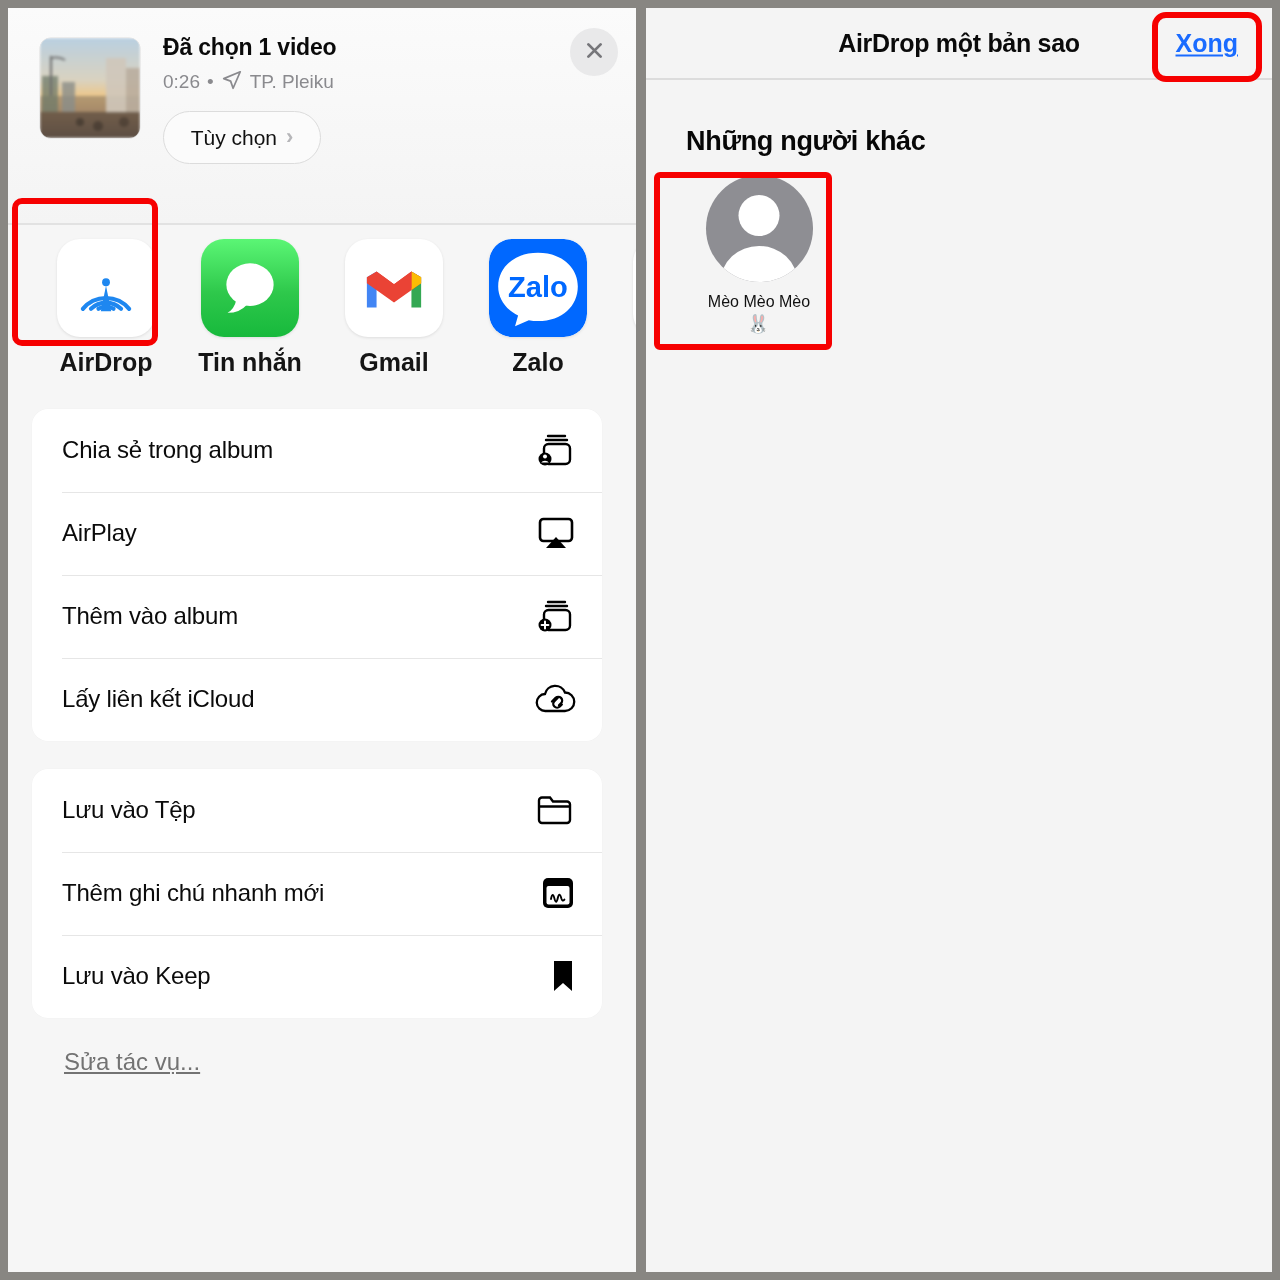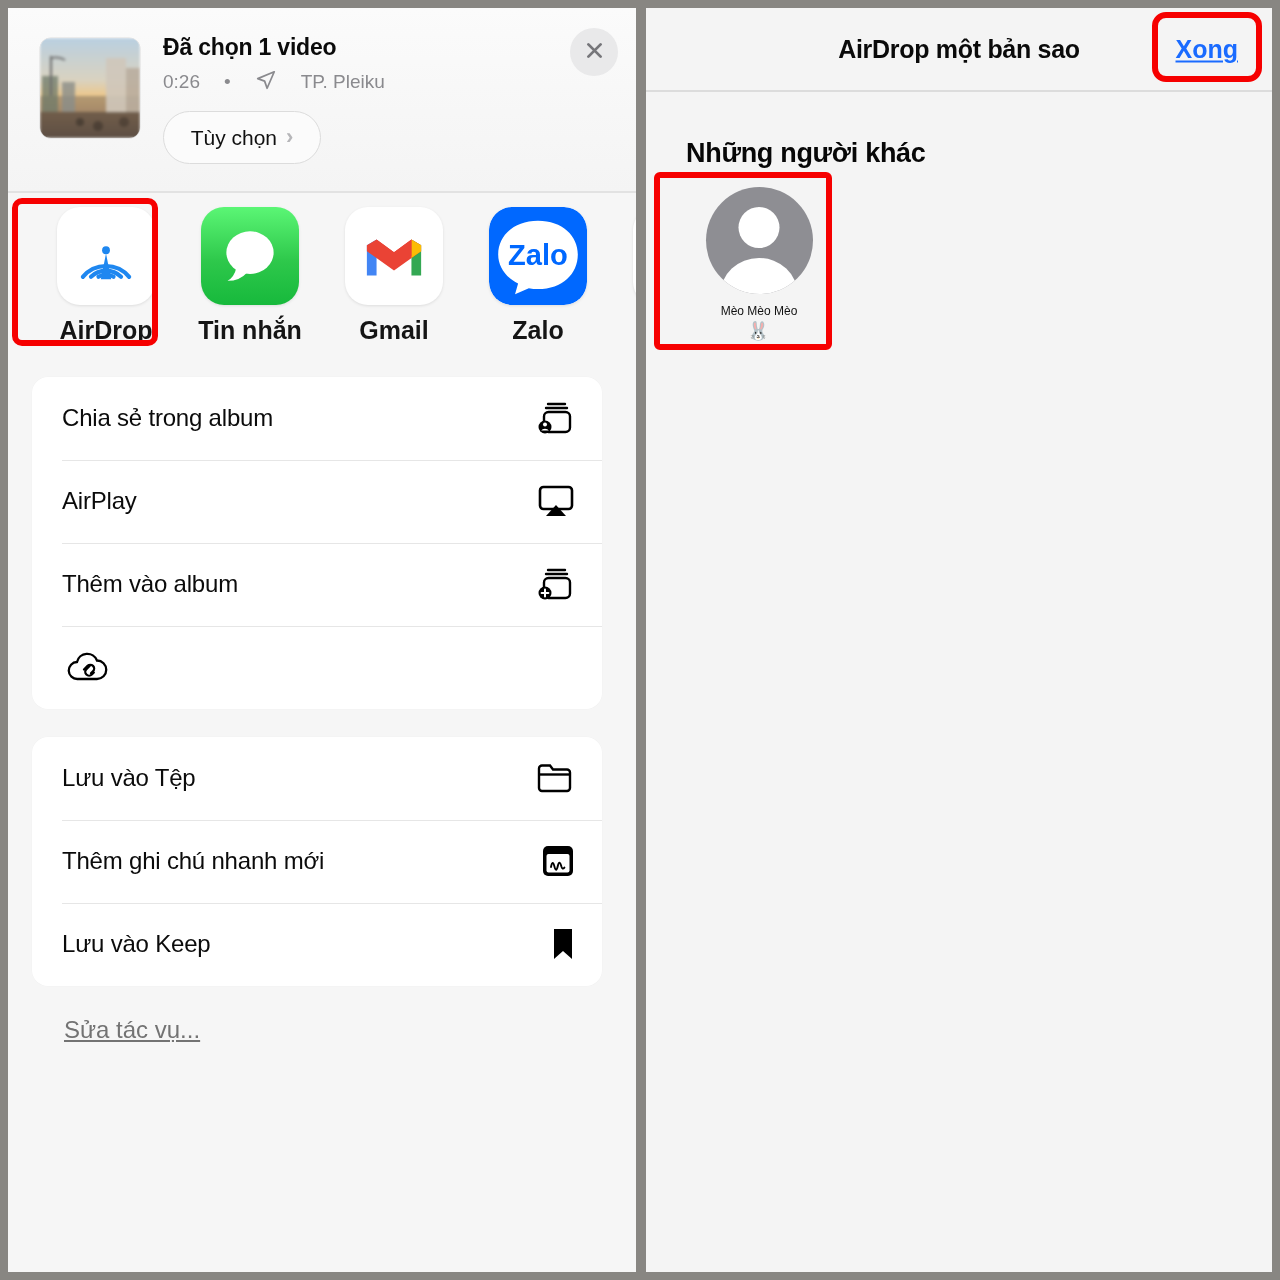--- a/index.html
+++ b/index.html
@@ -20,21 +20,21 @@
     position: absolute;
     left: 8px; top: 8px;
     width: 628px; height: 1264px;
     background: #f6f6f6;
     overflow: hidden;
   }
 
   
   .preview-row {
     position: relative;
-    height: 183px;
+    height: 215px;
     background: linear-gradient(180deg,#fbfbfb 0%, #f4f4f4 100%);
     padding: 28px 22px 0 28px;
   }
   .thumb {
     position: absolute;
     left: 32px; top: 30px;
     width: 100px; height: 100px;
     border-radius: 11px;
     overflow: hidden;
     box-shadow: 0 0 0 0.5px rgba(0,0,0,.12);
@@ -42,21 +42,21 @@
   .thumb svg { display:block; width:100%; height:100%; filter: blur(1.4px); }
 
   .preview-text { position: absolute; left: 155px; top: 26px; }
   .preview-title {
     font-size: 23px; font-weight: 700; color: #0a0a0a;
     letter-spacing: -.2px;
   }
   .preview-sub {
     margin-top: 7px;
     font-size: 19px; color: #8a8a8e;
-    display: flex; align-items: center; gap: 24px;
+    display: flex; align-items: center; gap: 7px;
   }
   .loc-arrow { display:inline-block; transform: translateY(1px); }
   .dot-sep { font-size: 19px; color:#8a8a8e; }
 
   .options-btn {
     position: absolute; left: 155px; top: 103px;
     height: 53px; min-width: 158px;
     border: 1.4px solid #dcdcdc;
     border-radius: 27px;
     background: #fbfbfb;
@@ -137,21 +137,21 @@
   
   #right-panel {
     position: absolute;
     left: 646px; top: 8px;
     width: 626px; height: 1264px;
     background: #f4f4f4;
     overflow: hidden;
   }
   .ad-header {
     position: relative;
-    height: 82px;
+    height: 70px;
     background: #f4f4f4;
     display:flex; align-items:center; justify-content:center;
   }
   .ad-title { font-size: 25px; font-weight: 700; color:#0a0a0a; letter-spacing:-.3px;}
   .ad-done {
     position:absolute; right: 34px; top: 50%; transform: translateY(-50%);
     font-size: 25px; font-weight: 600; color:#1a6bff;
     text-decoration: underline; text-underline-offset: 3px;
   }
   .ad-divider { height: 2px; background:#dcdcdc; }
@@ -168,21 +168,21 @@
   }
   .avatar .head {
     position:absolute; left:50%; top:20px; transform:translateX(-50%);
     width: 41px; height: 41px; border-radius:50%; background:#fff;
   }
   .avatar .body {
     position:absolute; left:50%; bottom:-22px; transform:translateX(-50%);
     width: 77px; height: 58px; border-radius: 50% 50% 0 0 / 62% 62% 0 0; background:#fff;
   }
   .person-name {
-    margin-top: 10px; font-size: 12px; font-weight: 500; color:#111;
+    margin-top: 10px; font-size: 16px; font-weight: 500; color:#111;
     text-align:center; line-height: 1.25; white-space: nowrap;
   }
   .person-emoji { font-size: 18px; line-height: 1.3; margin-top: 1px; }
 
   
   .hl {
     position: absolute;
     border: 6px solid #f60000;
     border-radius: 10px;
     pointer-events: none;
@@ -352,20 +352,21 @@
               <path d="M12 5 h17" stroke-linecap="round"></path>
               <path d="M10 9 h21" stroke-linecap="round"></path>
               <rect x="8" y="13" width="26" height="20" rx="4.5"></rect>
               <circle cx="9" cy="28" r="6.5" fill="#000" stroke="none"></circle>
               <path d="M9 24.6 v6.8 M5.6 28 h6.8" stroke="#fff" stroke-width="2" stroke-linecap="round"></path>
             </svg>
           </div>
         </div>
 
         <div class="row">
+          <div class="row-label">Lấy liên kết iCloud</div>
           <div class="row-icon">
             <svg width="42" height="34" viewBox="0 0 42 34" fill="none" stroke="#000" stroke-width="2.3">
               <path d="M11.5 29 A8.5 8.5 0 0 1 11 12 A10.5 10.5 0 0 1 31 10.5 A7.5 7.5 0 0 1 31 29 Z"></path>
               <path d="M18 19.5 l3.6 -3.6 a3.8 3.8 0 0 1 5.4 5.4 l-2 2" stroke-linecap="round"></path>
               <path d="M24 15.5 l-3.6 3.6 a3.8 3.8 0 0 0 5.4 5.4 l2 -2" stroke-linecap="round"></path>
             </svg>
           </div>
         </div>
 
       </div>

